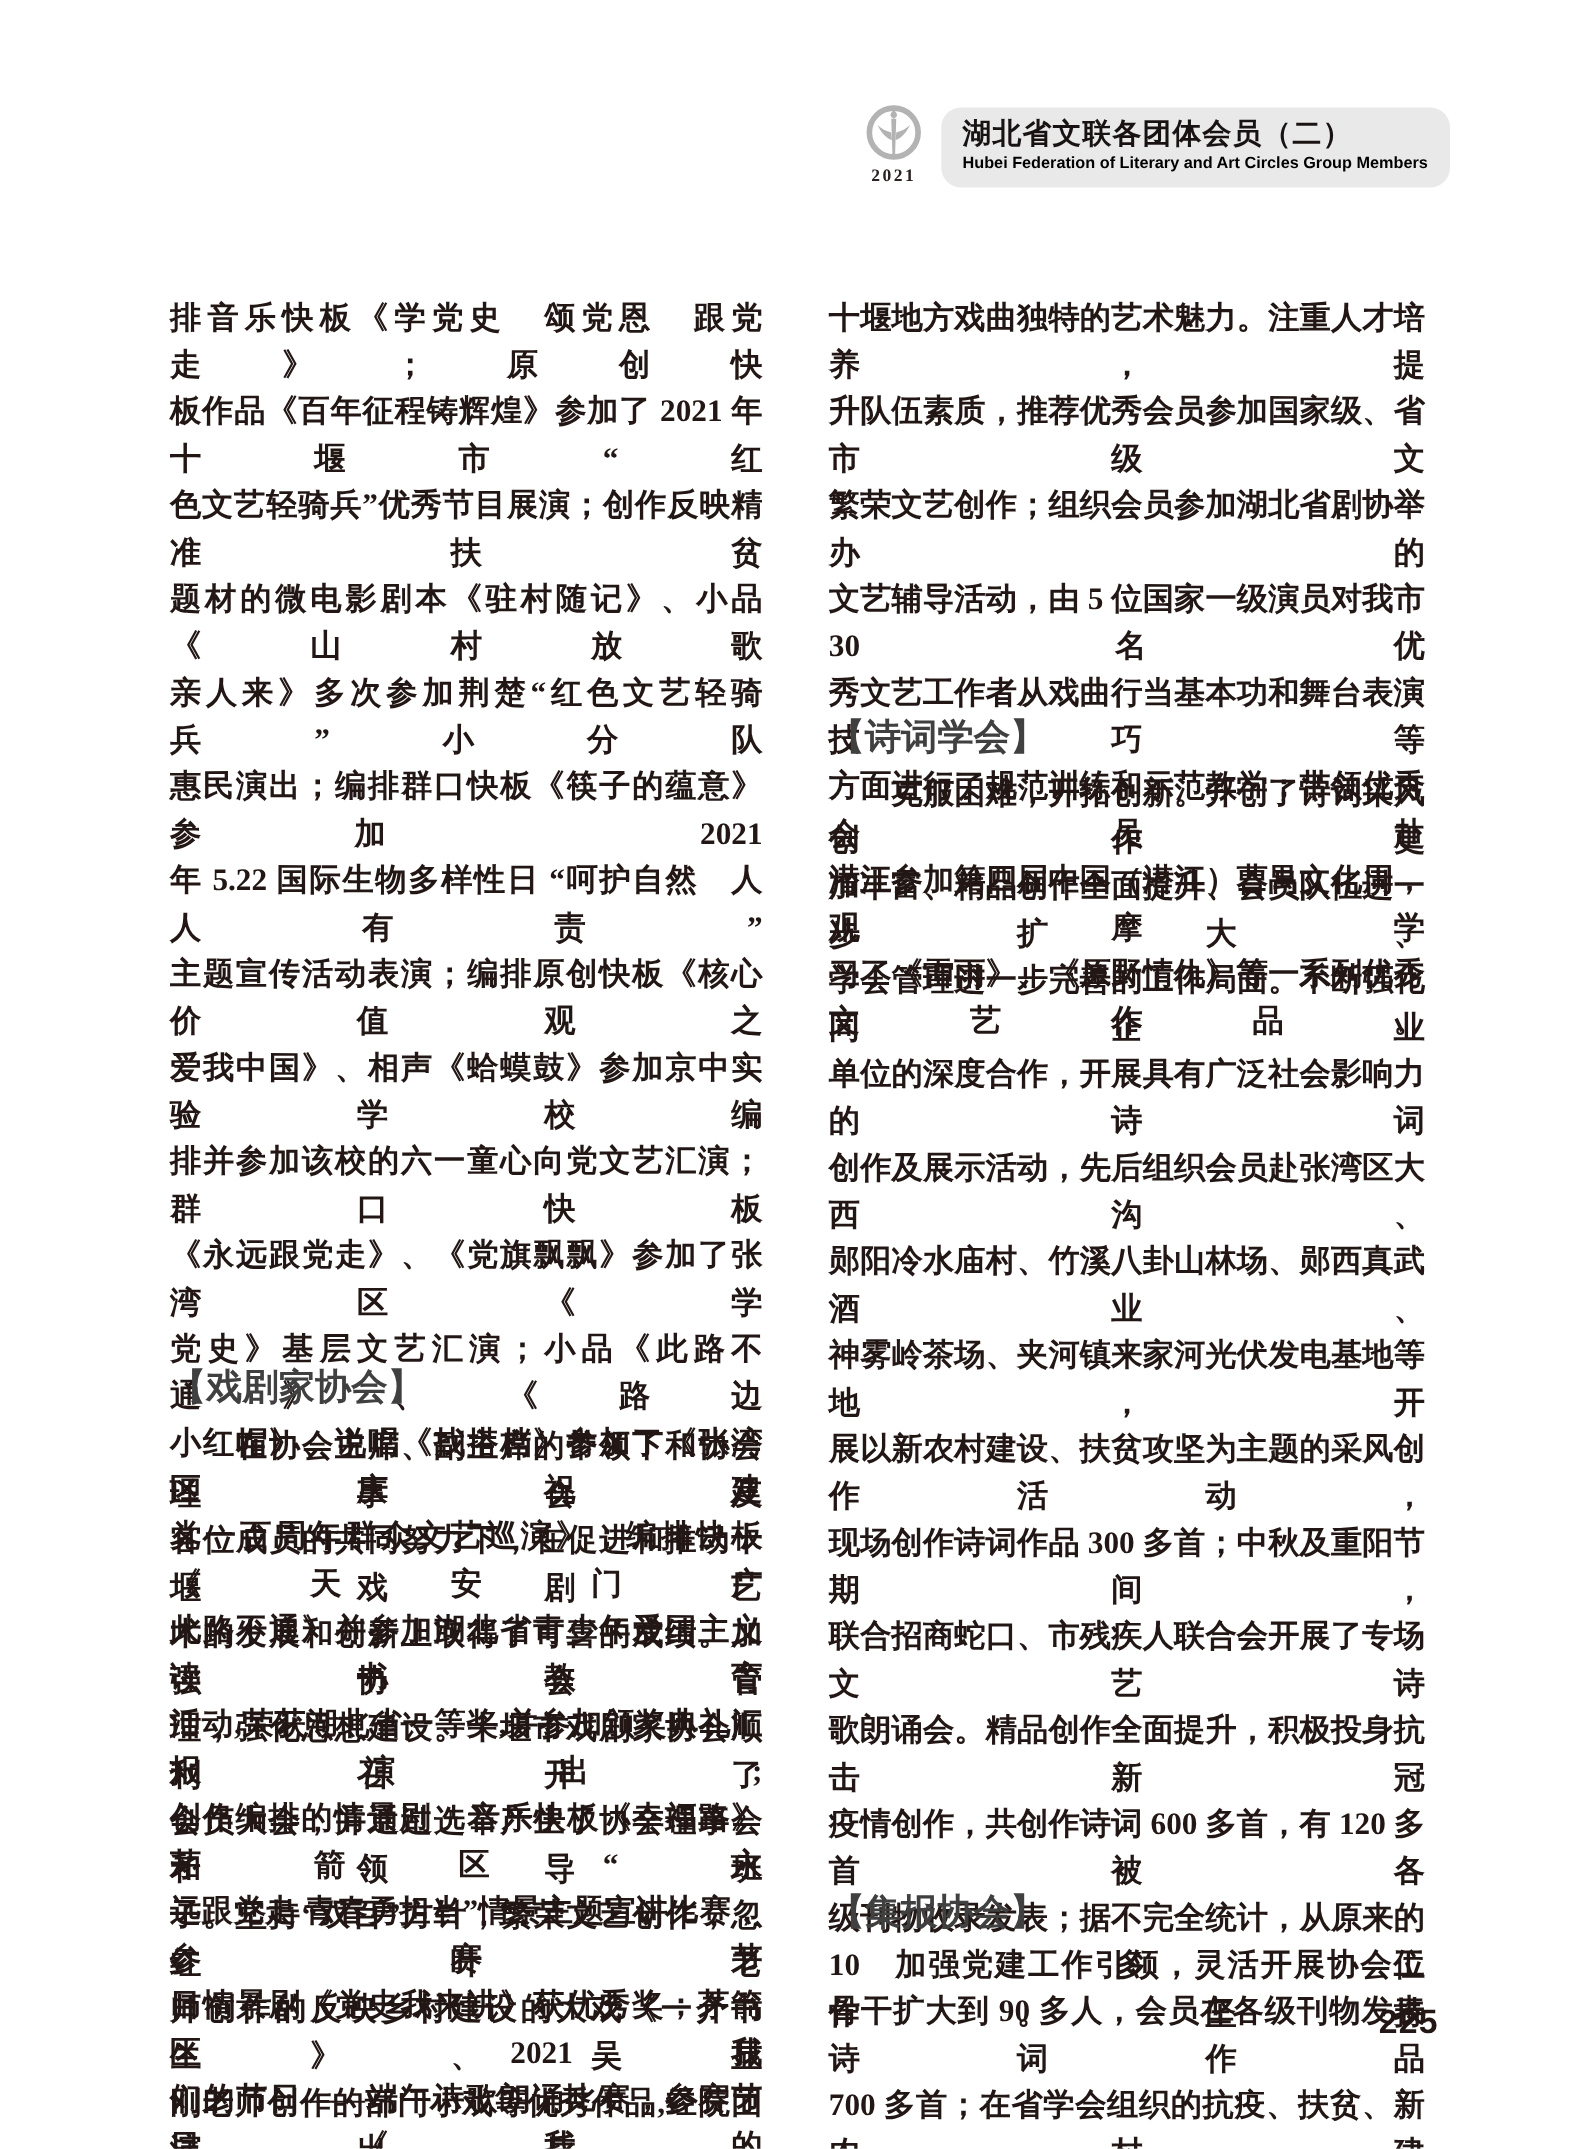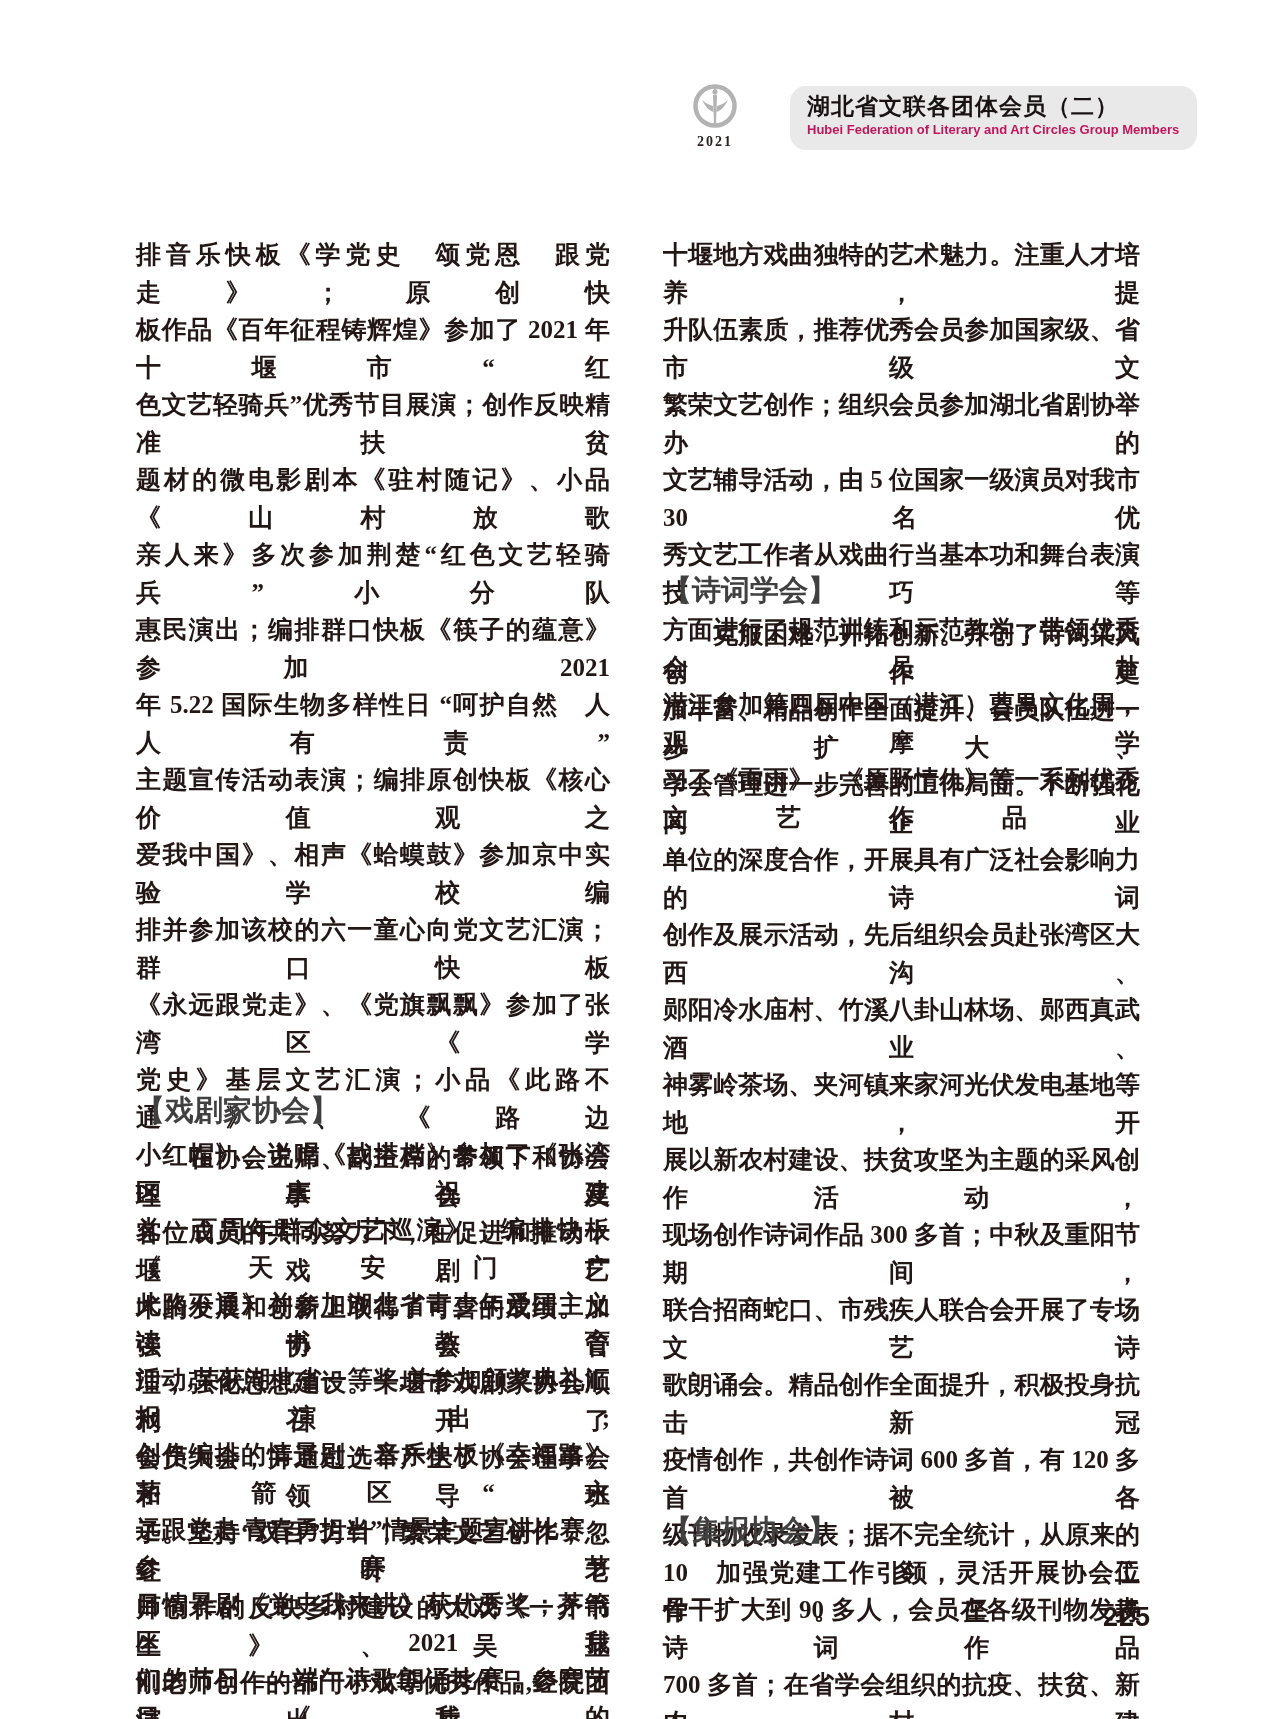--- a/index.html
+++ b/index.html
@@ -16,30 +16,30 @@
   
   .logo{position:absolute;left:692px;top:82px;width:46px;height:54px;}
   .logo-year{
     position:absolute;left:686px;top:134px;width:58px;
     text-align:center;font-weight:bold;font-size:14px;letter-spacing:2px;color:#2a2220;
     font-family:Liberation Serif, serif;
   }
   .header-bar{
     position:absolute;left:753px;top:86px;width:407px;height:64px;
     background:#e9e9e9;border-radius:16px;
-    box-sizing:border-box;padding:7px 0 0 17px;margin-left:37px;
+    box-sizing:border-box;padding:7px 0 0 17px;
   }
   .header-title-cn{
     font-family:"Liberation Sans","DejaVu Sans",sans-serif;
     font-weight:bold;font-size:23px;line-height:26px;color:#191213;letter-spacing:1px;
     white-space:nowrap;
   }
   .header-title-en{
     font-family:"Liberation Sans","DejaVu Sans",sans-serif;
-    font-weight:bold;font-size:13px;line-height:17px;color:#be185d;
+    font-weight:bold;font-size:13px;line-height:17px;color:#000000;
     white-space:nowrap;margin-top:2px;
   }
 
   
   .para{position:absolute;font-size:25px;line-height:37.5px;font-weight:600;}
   .tline{text-align:justify;text-align-last:justify;white-space:normal;}
   .sec-head{
     position:absolute;
     font-family:"Liberation Sans","DejaVu Sans",sans-serif;
     font-weight:bold;font-size:29px;line-height:40px;color:#404040;

